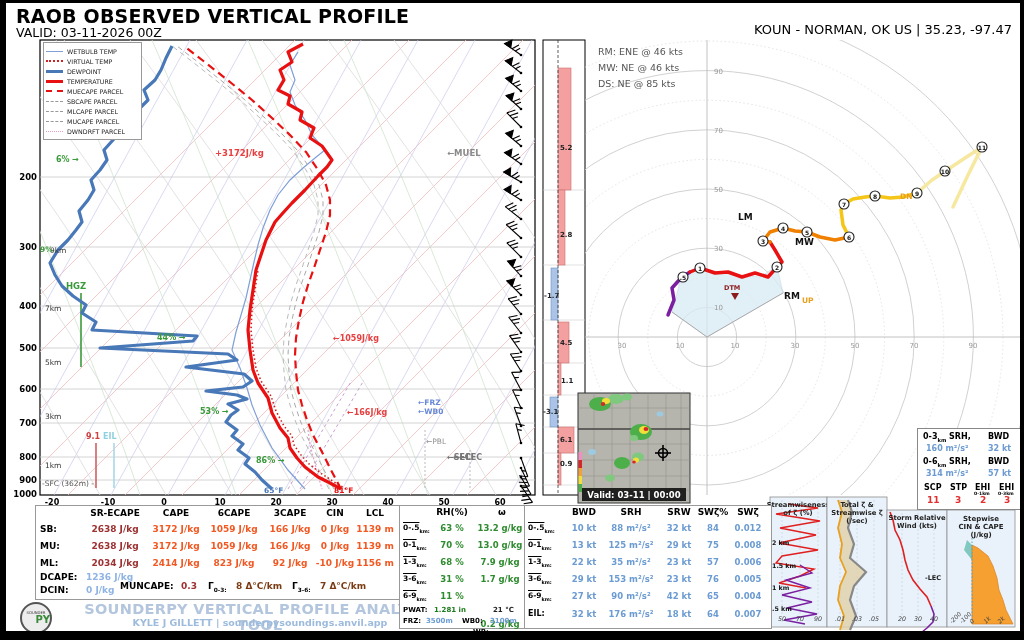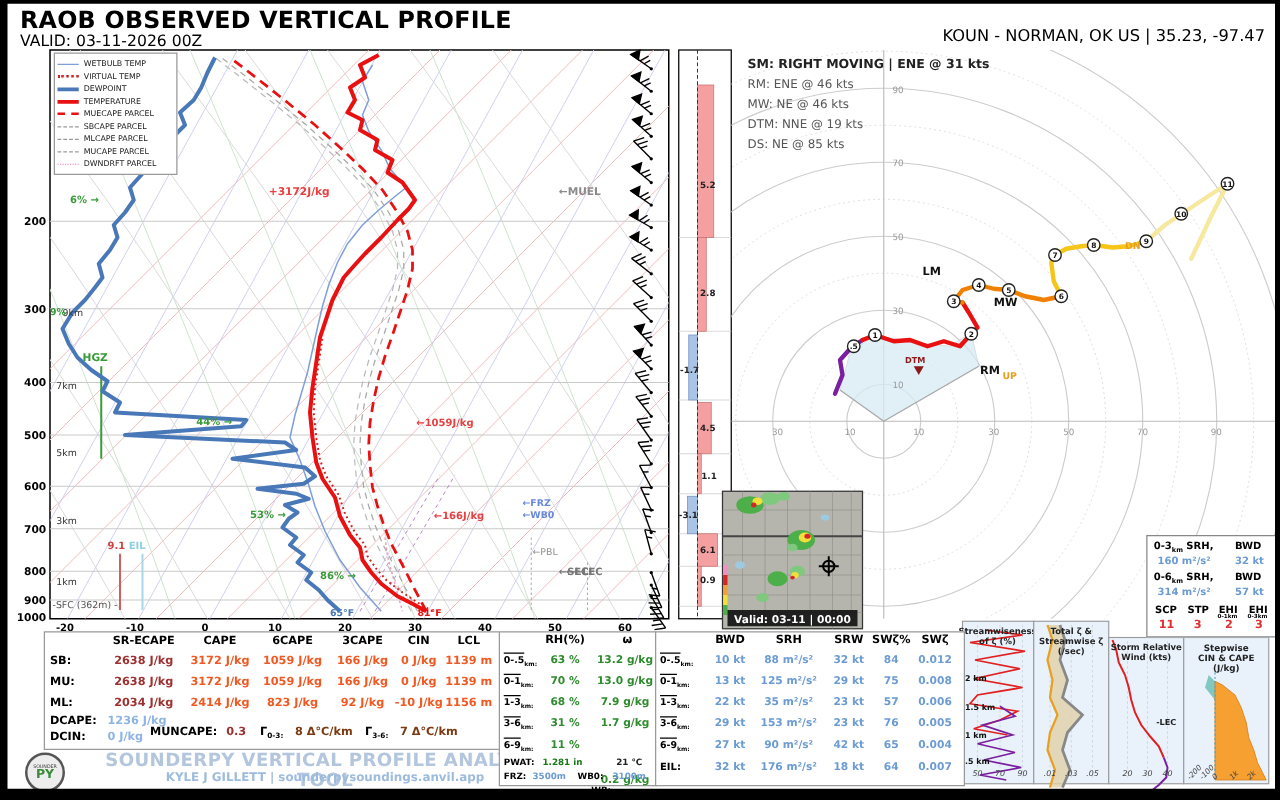--- a/index.html
+++ b/index.html
@@ -544,24 +544,22 @@
         <span class="legend-samp" style="border-top:1px dashed #999"></span>
         <span>MUCAPE PARCEL</span>
       </div>
     <div class="legend-row">
         <span class="legend-samp" style="border-top:1px dotted #e8a0c8"></span>
         <span>DWNDRFT PARCEL</span>
       </div>
   </div>
 
   <div class="abs" style="left:598px;top:44px;line-height:16px;white-space:nowrap;">
-    <div class="b" style="font-size:10px;color:#222;">SM: RIGHT MOVING | ENE @ 31 kts</div>
     <div style="font-size:9.5px;color:#555;">RM: ENE @ 46 kts</div>
     <div style="font-size:9.5px;color:#555;">MW: NE @ 46 kts</div>
-    <div style="font-size:9.5px;color:#555;">DTM: NNE @ 19 kts</div>
     <div style="font-size:9.5px;color:#555;">DS: NE @ 85 kts</div>
   </div>
 
   <div class="abs" style="left:35px;top:505px;width:364px;height:93px;border:1px solid #999;background:#fff;"></div>
   <span class="abs b c" style="left:115px;top:508px;font-size:9px;">SR-ECAPE</span>
   <span class="abs b c" style="left:176px;top:508px;font-size:9px;">CAPE</span>
   <span class="abs b c" style="left:234px;top:508px;font-size:9px;">6CAPE</span>
   <span class="abs b c" style="left:290px;top:508px;font-size:9px;">3CAPE</span>
   <span class="abs b c" style="left:335px;top:508px;font-size:9px;">CIN</span>
   <span class="abs b c" style="left:375px;top:508px;font-size:9px;">LCL</span>
@@ -596,21 +594,21 @@
   <span class="abs b lb" style="left:86px;top:585px;font-size:9px;">0 J/kg</span>
   <span class="abs b" style="left:120px;top:581px;font-size:9px;">MUNCAPE:</span>
   <span class="abs b dr" style="left:181px;top:581px;font-size:9px;">0.3</span>
   <span class="abs b" style="left:208px;top:581px;font-size:9px;"><span>Γ</span><sub>0-3:</sub></span>
   <span class="abs b br" style="left:236px;top:581px;font-size:9px;">8 Δ°C/km</span>
   <span class="abs b" style="left:292px;top:581px;font-size:9px;"><span>Γ</span><sub>3-6:</sub></span>
   <span class="abs b br" style="left:320px;top:581px;font-size:9px;">7 Δ°C/km</span>
 
   <div class="abs" style="left:20px;top:602px;width:28px;height:28px;border:2px solid #555;border-radius:50%;background:#ededed;text-align:center;line-height:1;">
     <div style="font-size:3.8px;color:#333;margin-top:7px;">SOUNDER</div>
-    <div class="b" style="font-size:10px;color:#3a8a3a;">PY</div>
+    <div class="b" style="font-size:10px;color:#3a8a3a;text-align:right;">PY</div>
   </div>
   <div class="abs b" style="left:60px;top:601px;width:400px;text-align:center;font-size:14.5px;letter-spacing:0.3px;color:#b3c6de;">SOUNDERPY VERTICAL PROFILE ANALYSIS TOOL</div>
   <div class="abs b" style="left:60px;top:617px;width:400px;text-align:center;font-size:9.5px;color:#9dbbdd;">KYLE J GILLETT | sounderpysoundings.anvil.app</div>
 
   <div class="abs" style="left:399px;top:505px;width:125px;height:122px;border:1px solid #999;background:#fff;"></div>
   <span class="abs b c" style="left:452px;top:507px;font-size:9px;">RH(%)</span>
   <span class="abs b c" style="left:502px;top:507px;font-size:9px;">ω</span>
 
   <span class="abs b row-label" style="left:403px;top:523px;font-size:7.5px;"><span class="ovl">0-.5</span><sub>km:</sub></span>
   <span class="abs b c gr" style="left:452px;top:523px;font-size:8.5px;">63 %</span>

